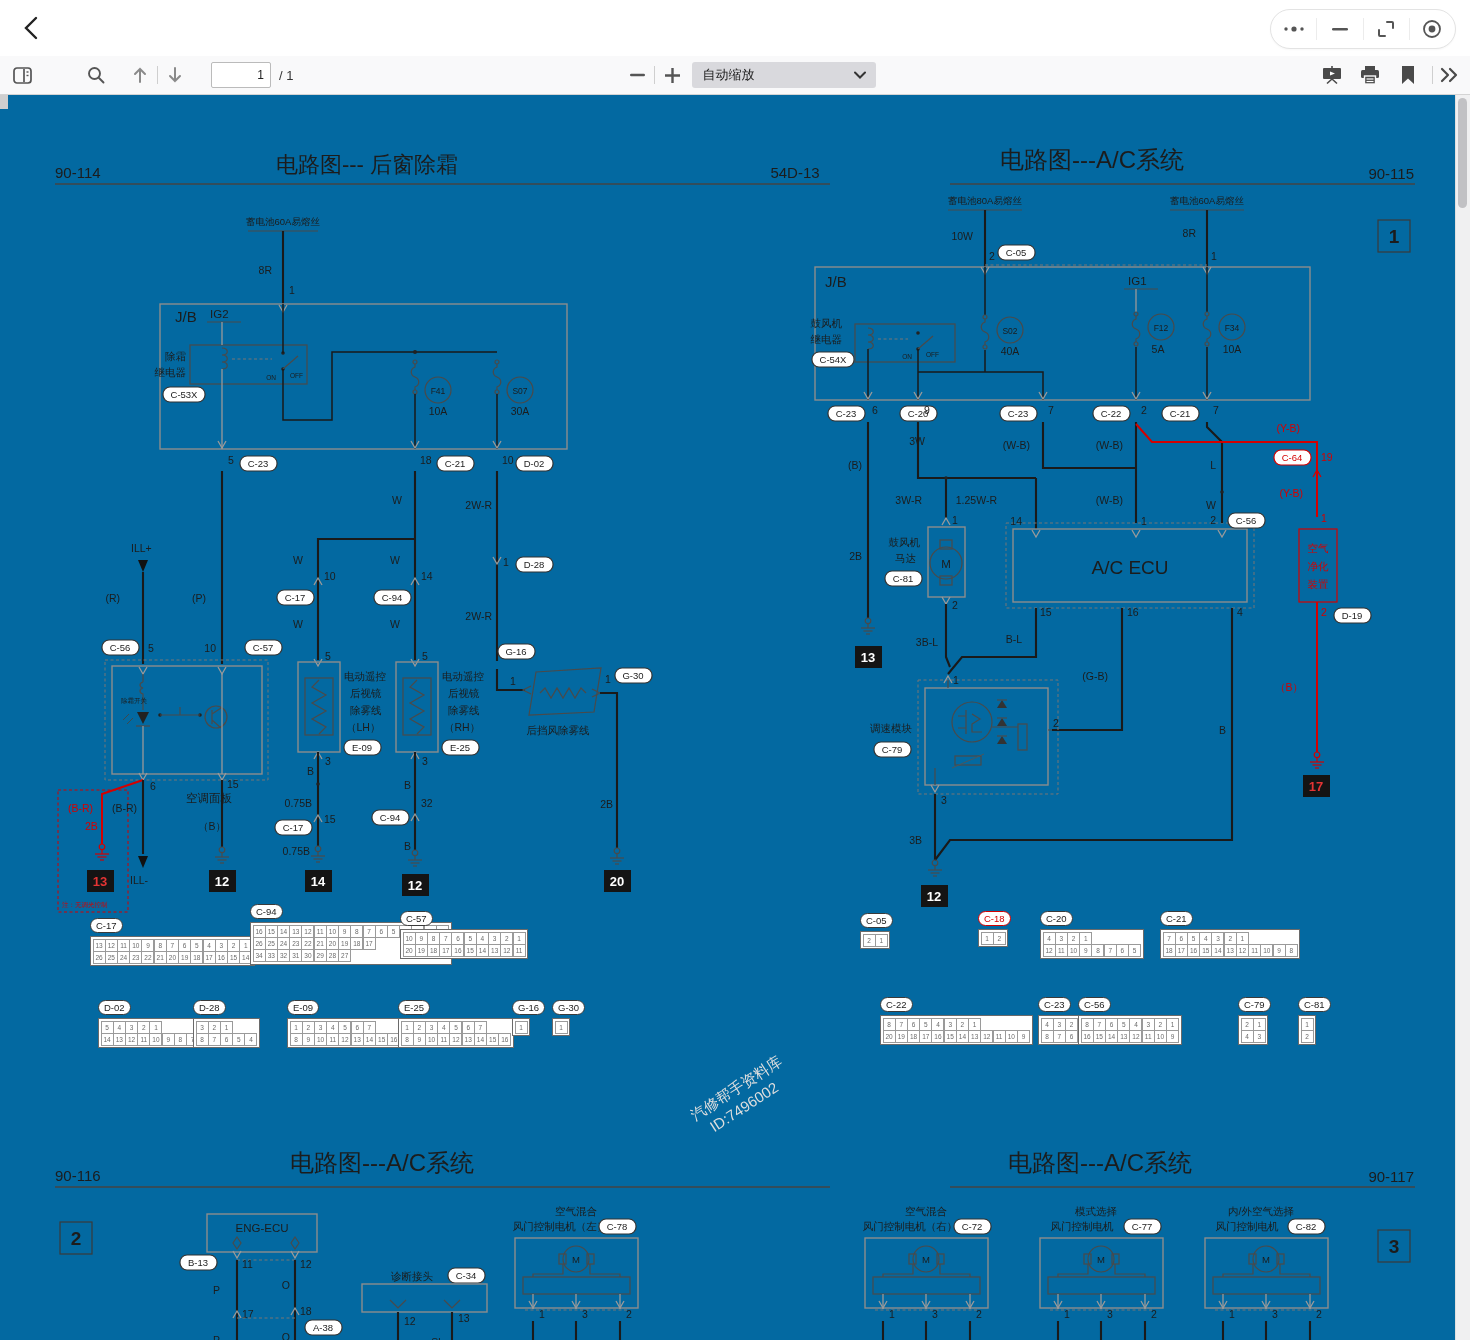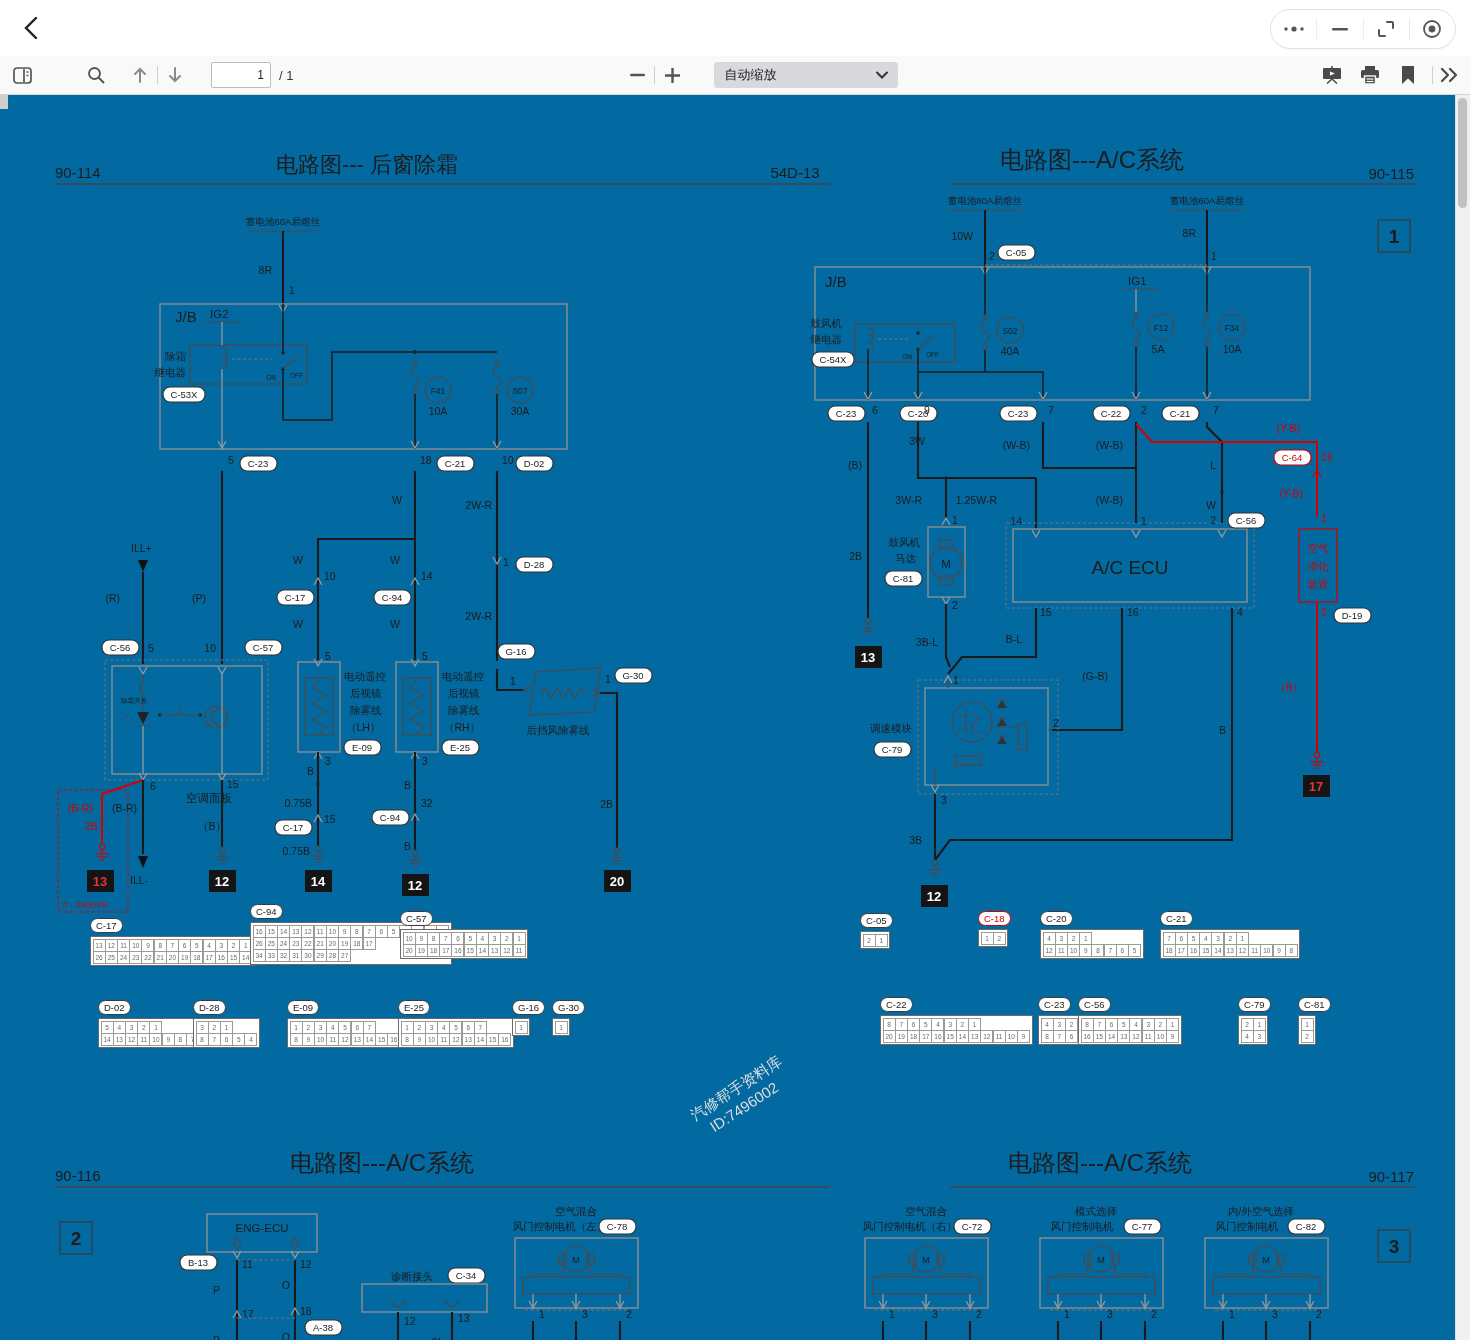--- a/index.html
+++ b/index.html
@@ -1020,21 +1020,21 @@
     <svg width="15" height="4" viewBox="0 0 15 4">
         <rect x="0" y="0.8" width="15" height="2.4" rx="1.2" fill="#555"></rect>
       </svg>
   </div>
   <div class="tdiv"></div>
   <div class="tbtn">
     <svg width="15" height="15" viewBox="0 0 15 15">
         <path d="M7.5,0 V15 M0,7.5 H15" stroke="#555" stroke-width="2.4"></path>
       </svg>
   </div>
-  <div class="zoomsel" style="margin-left:28px">
+  <div class="zoomsel" style="margin-left:6px">
     <span>自动缩放</span>
     <svg width="12" height="8" viewBox="0 0 12 8">
         <path d="M1,1.5 L6,6.5 L11,1.5" stroke="#333" stroke-width="2" fill="none" stroke-linecap="round"></path>
       </svg>
   </div>
   <div style="flex:1"></div>
   <div class="tbtn">
     <svg width="20" height="19" viewBox="0 0 20 19">
         <rect x="1" y="2" width="18" height="11" rx="1" fill="#4a4a4a"></rect>
         <path d="M8,5.5 l5,2 -5,2 z" fill="#fff"></path>

